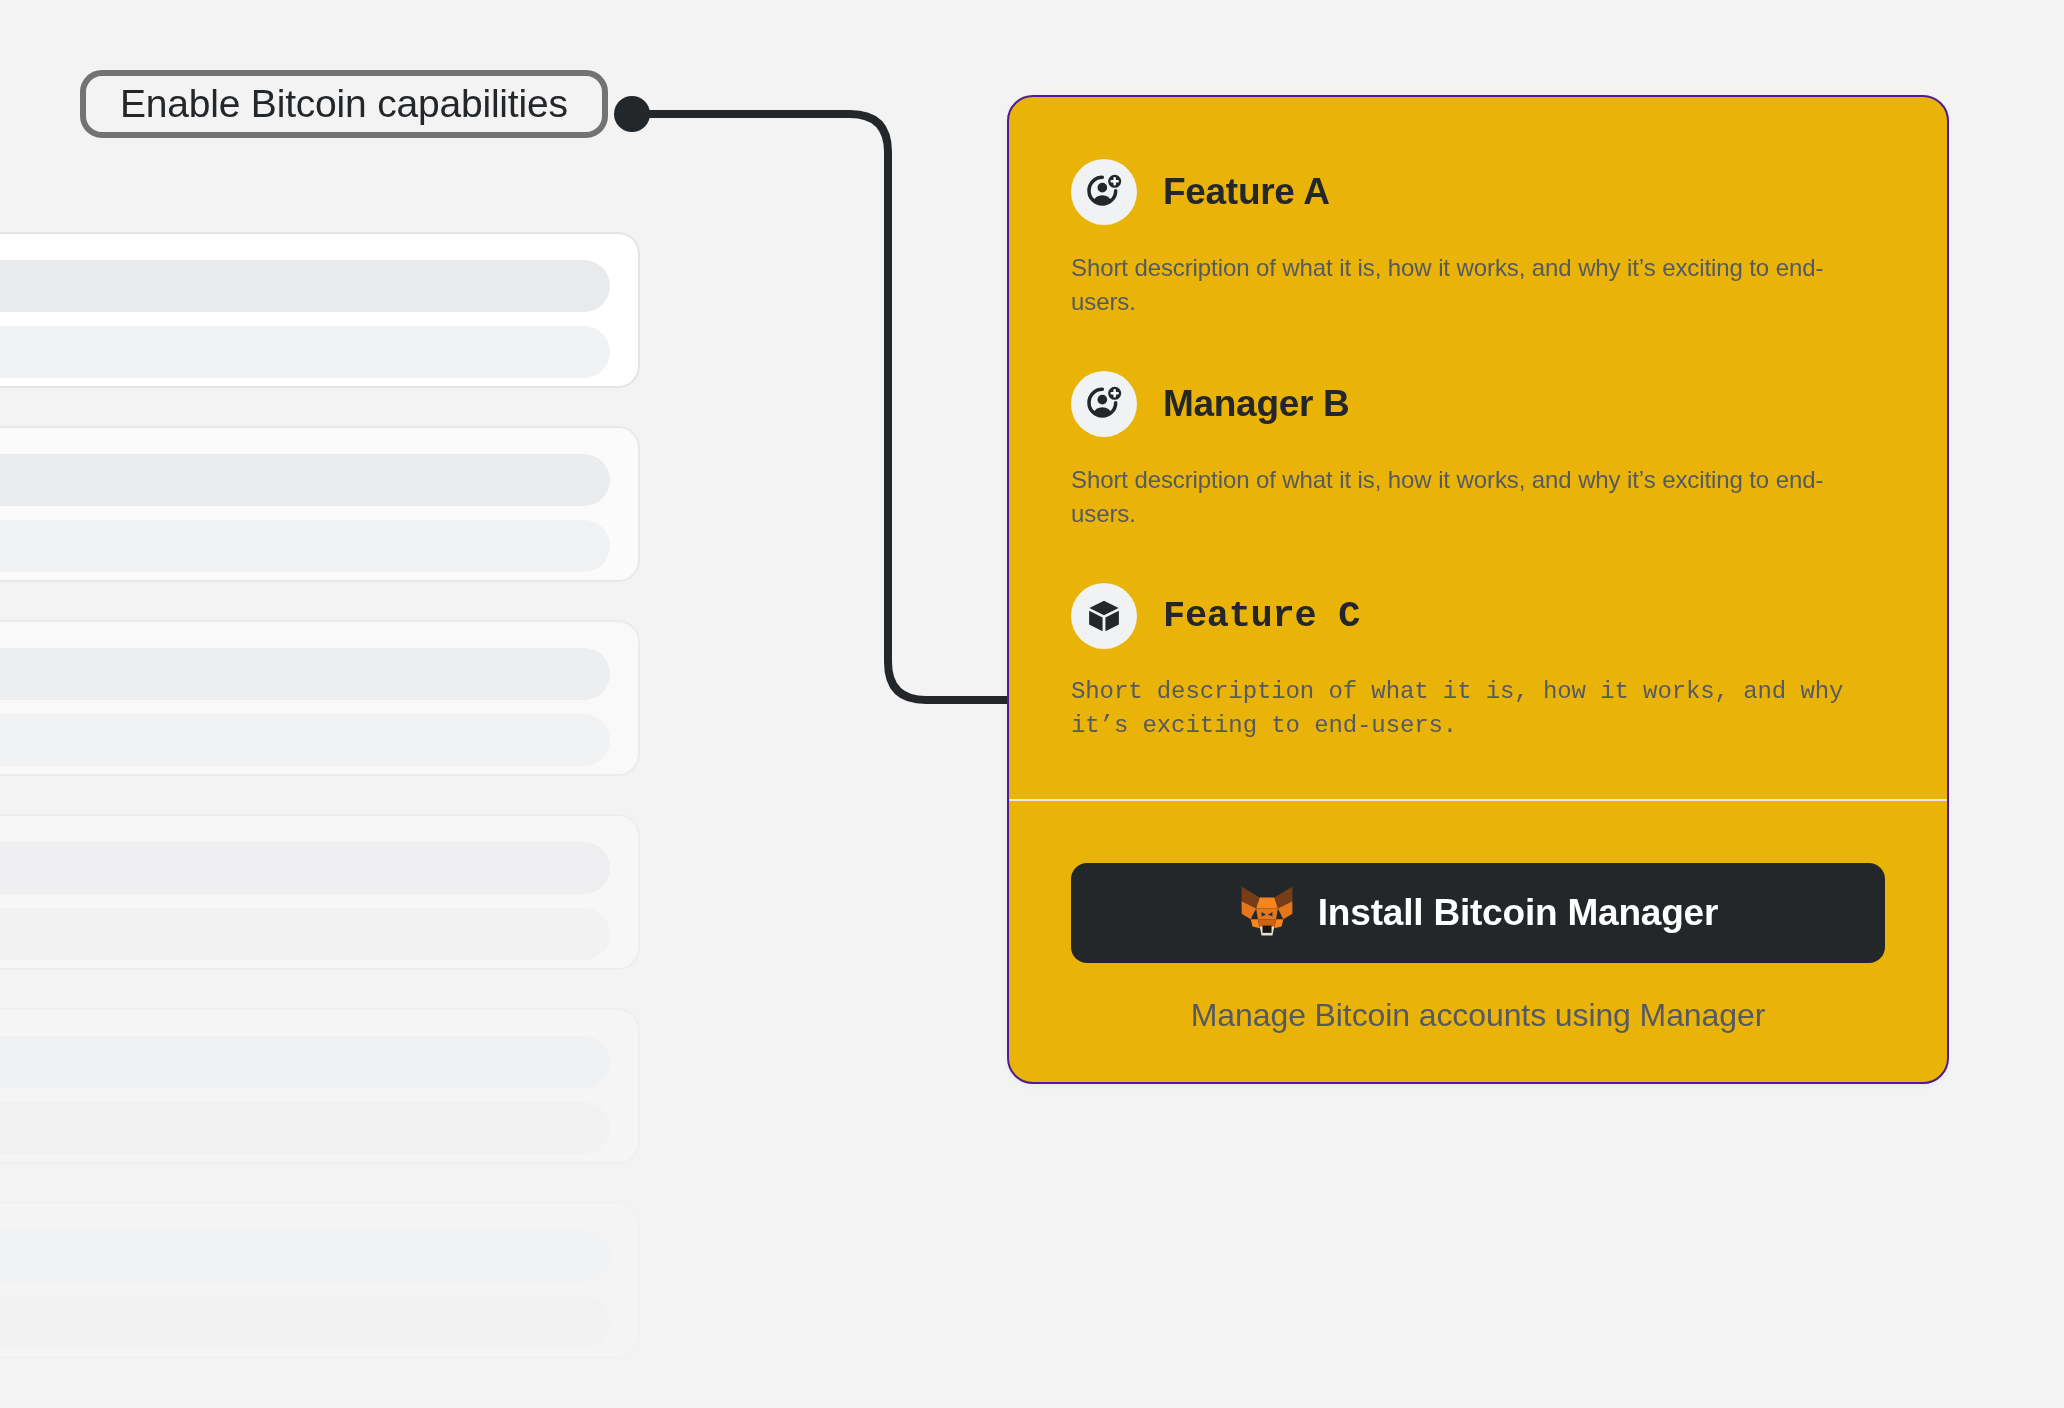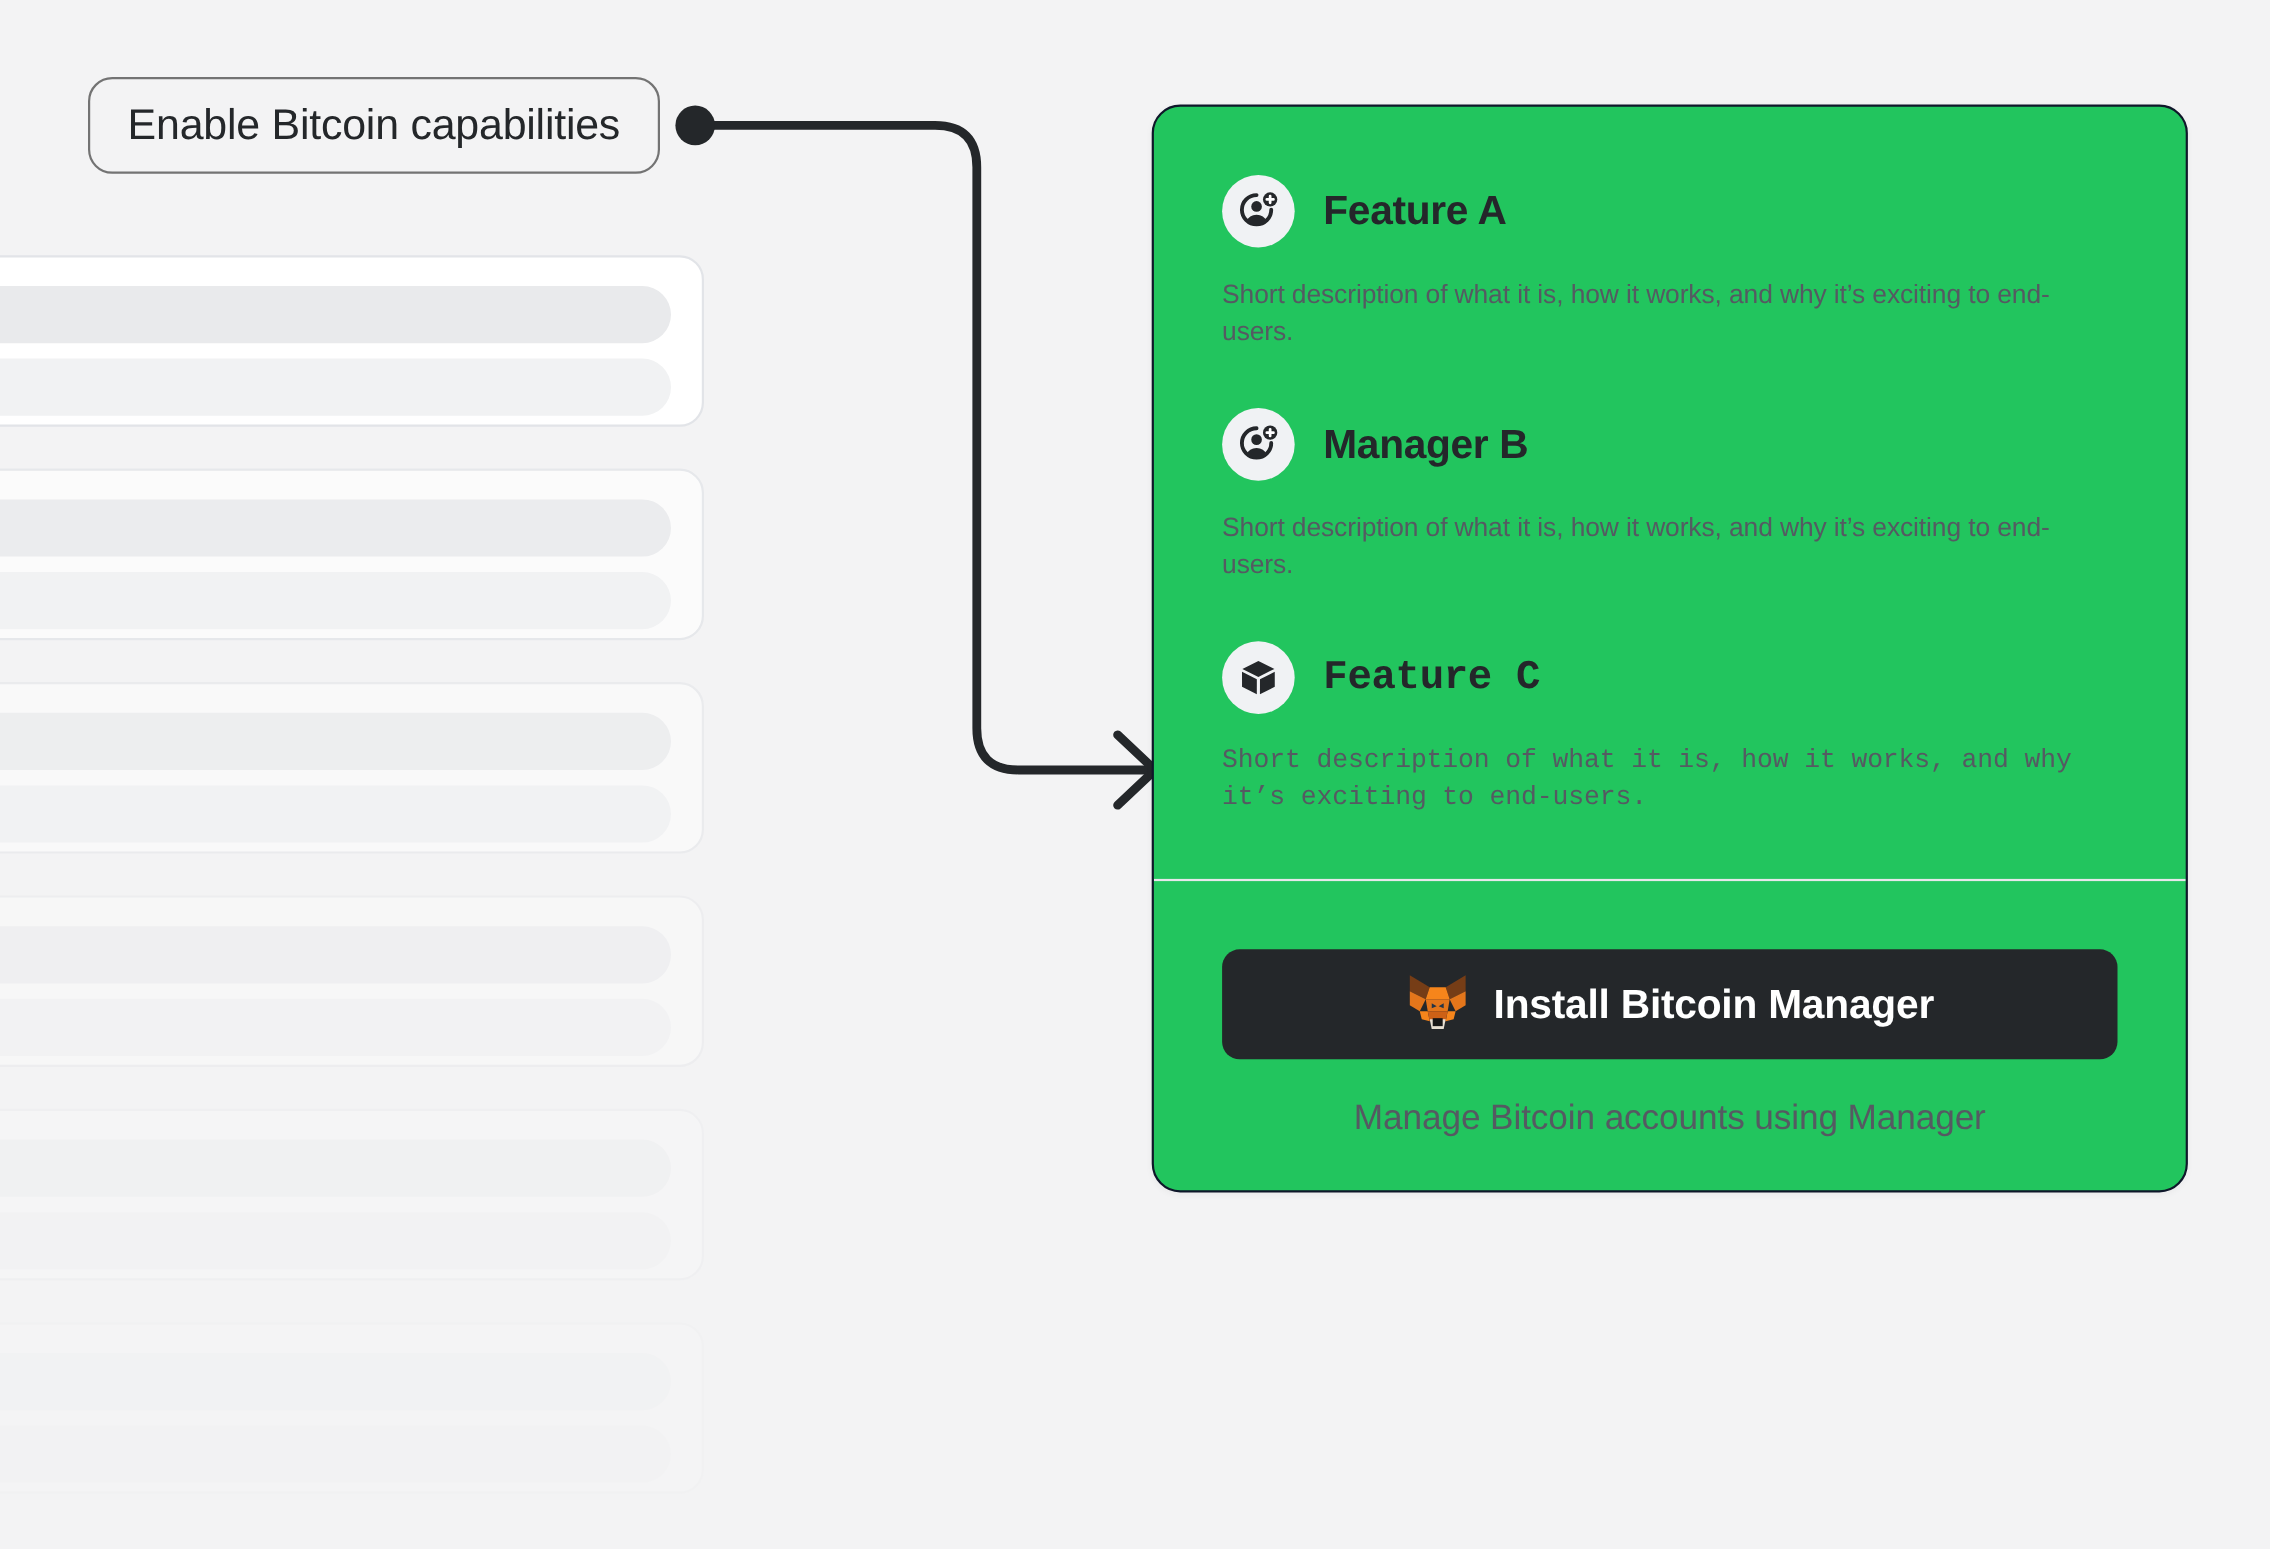--- a/index.html
+++ b/index.html
@@ -46,26 +46,26 @@
   .skeleton-card:nth-child(3) { opacity: .50;  }
   .skeleton-card:nth-child(4) { opacity: .34;  }
   .skeleton-card:nth-child(5) { opacity: .20;  }
   .skeleton-card:nth-child(6) { opacity: .10;  }
 
   
   #callout-pill {
     position: absolute;
     left: 80px;
     top: 70px;
-    height: 88px;
+    height: 68px;
     box-sizing: border-box;
     display: flex;
     align-items: center;
     padding: 0 34px;
-    border: 2px solid #737373;
+    border: 6px solid #737373;
     border-radius: 22px;
     background: transparent;
     white-space: nowrap;
   }
   #callout-pill span {
     font-size: 39px;
     font-weight: 400;
     color: #24272a;
     letter-spacing: -0.2px;
   }
@@ -76,26 +76,26 @@
     left: 0;
     top: 0;
     width: 2064px;
     height: 1408px;
     pointer-events: none;
   }
 
   
   #feature-card {
     position: absolute;
-    left: 1047px;
+    left: 1007px;
     top: 95px;
     width: 942px;
     box-sizing: border-box;
-    background: #22c55e;
-    border: 2px solid #0f172a;
+    background: #eab308;
+    border: 2px solid #4c1d95;
     border-radius: 26px;
     box-shadow: 0 2px 6px rgba(0,0,0,.04);
     overflow: hidden;
   }
   #feature-list {
     padding: 62px 64px 56px 62px;
   }
   .feature-block { margin-bottom: 52px; }
   .feature-block:last-child { margin-bottom: 0; font-family: Liberation Mono, monospace; }
 

